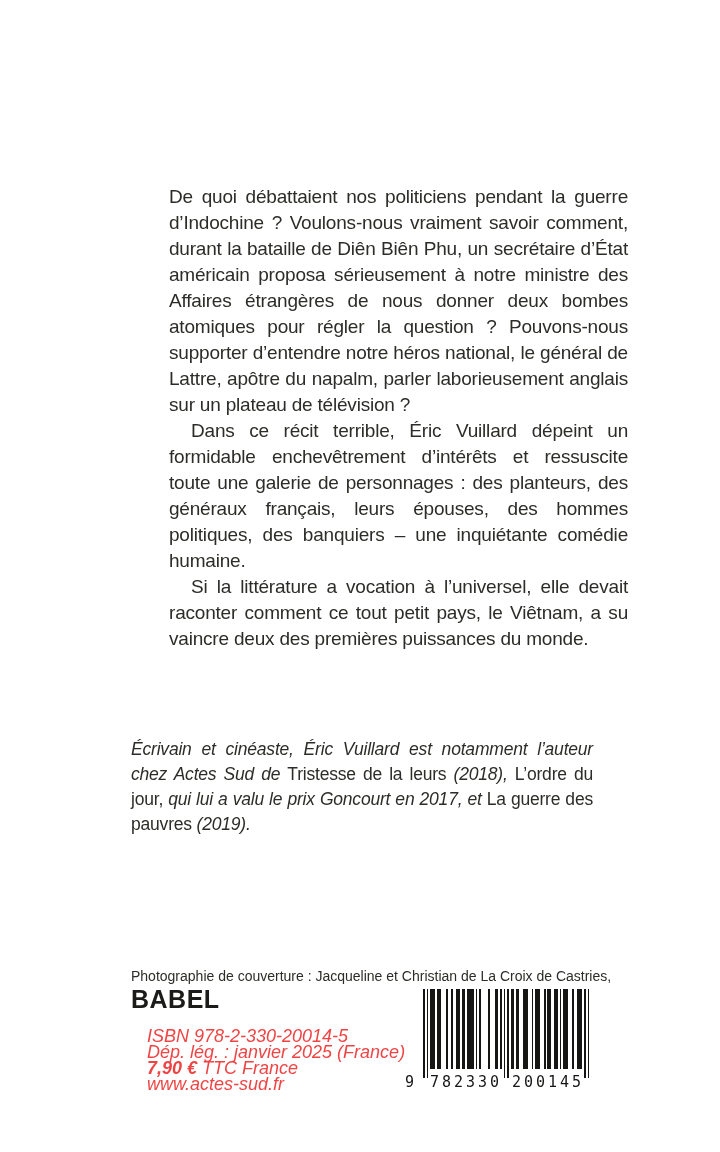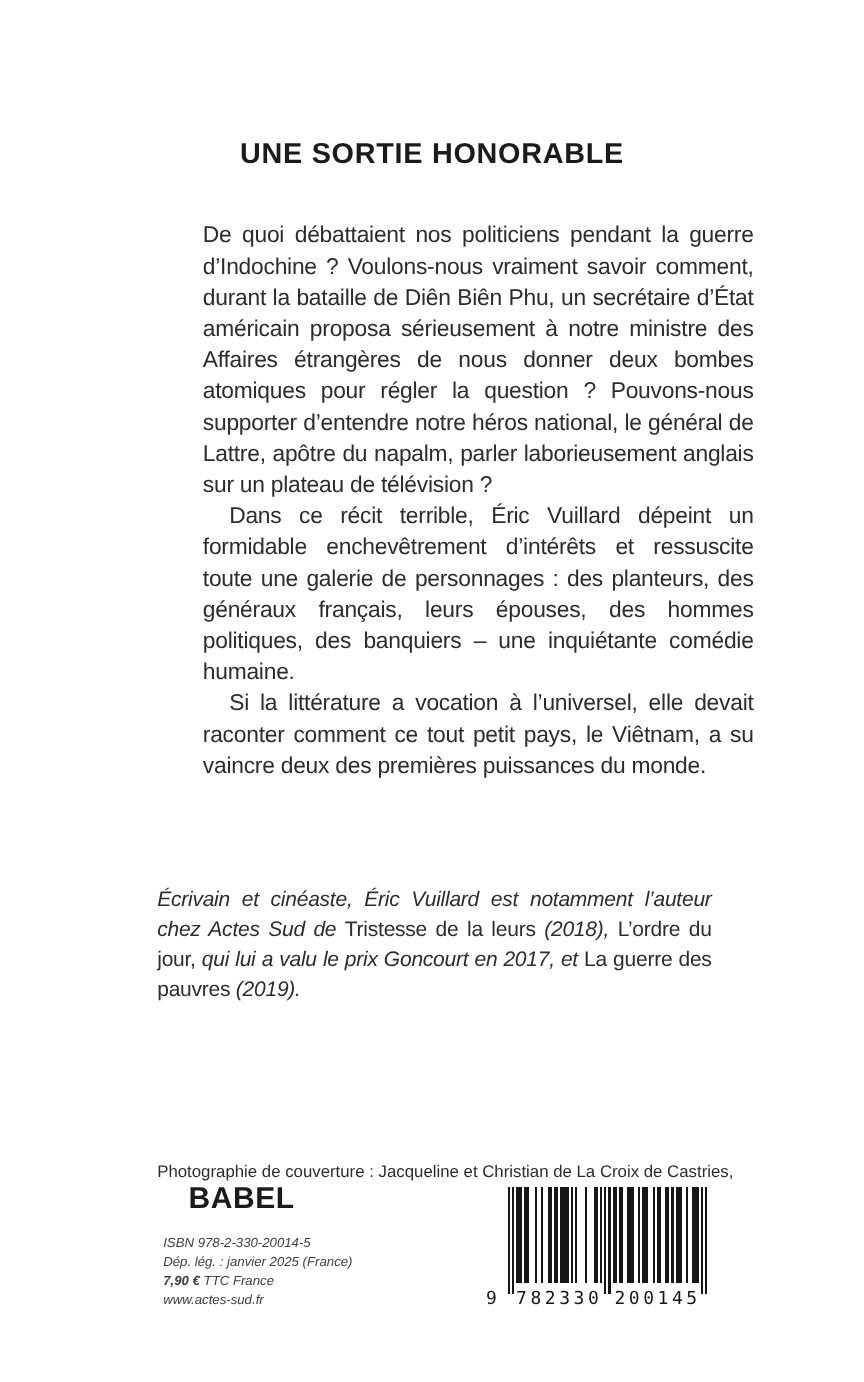--- a/index.html
+++ b/index.html
@@ -60,30 +60,29 @@
     margin-top: 34px;
   }
   .babel {
     position: absolute;
     top: 985px;
     left: 131px;
     font-size: 25px;
     font-weight: bold;
     letter-spacing: 0.5px;
     color: #1b1b19;
-    margin-left: 26px;
   }
   .pubinfo {
     position: absolute;
     top: 1028px;
-    left: 136px;
-    font-size: 11px;
+    left: 147px;
+    font-size: 18px;
     line-height: 16px;
     font-style: italic;
-    color: #404040;
+    color: #ef4444;
   }
   .pubinfo div { white-space: nowrap; }
   .price-amount { font-weight: bold; }
   .barcode {
     position: absolute;
     top: 989px;
     left: 402px;
     width: 190px;
     height: 100px;
   }
@@ -92,21 +91,20 @@
     font-family: "DejaVu Sans Mono", monospace;
     font-size: 15px;
     fill: #161614;
   }
 </style>
 </head>
 <body>
 
 <div class="page">
 
-  <div class="title">UNE SORTIE HONORABLE</div>
 
   <div class="synopsis">
     <p>De quoi débattaient nos politiciens pendant la guerre d’Indochine&nbsp;? Voulons-nous vraiment savoir comment, durant la bataille de Diên Biên Phu, un secrétaire d’État américain proposa sérieusement à notre ministre des Affaires étrangères de nous donner deux bombes atomiques pour régler la question&nbsp;? Pouvons-nous supporter d’entendre notre héros national, le général de Lattre, apôtre du napalm, parler laborieusement anglais sur un plateau de télévision&nbsp;?</p>
     <p class="indent">Dans ce récit terrible, Éric Vuillard dépeint un formidable enchevêtrement d’intérêts et ressuscite toute une galerie de personnages&nbsp;: des planteurs, des généraux français, leurs épouses, des hommes politiques, des banquiers – une inquiétante comédie humaine.</p>
     <p class="indent">Si la littérature a vocation à l’universel, elle devait raconter comment ce tout petit pays, le Viêtnam, a su vaincre deux des premières puissances du monde.</p>
   </div>
 
   <div class="bio">
     <span>Écrivain et cinéaste, Éric Vuillard est notamment l’auteur chez Actes Sud de </span><span class="roman">Tristesse de la leurs </span><span>(2018), </span><span class="roman">L’ordre du jour, </span><span>qui lui a valu le prix Goncourt en 2017, et </span><span class="roman">La guerre des pauvres </span><span>(2019).</span>
   </div>

